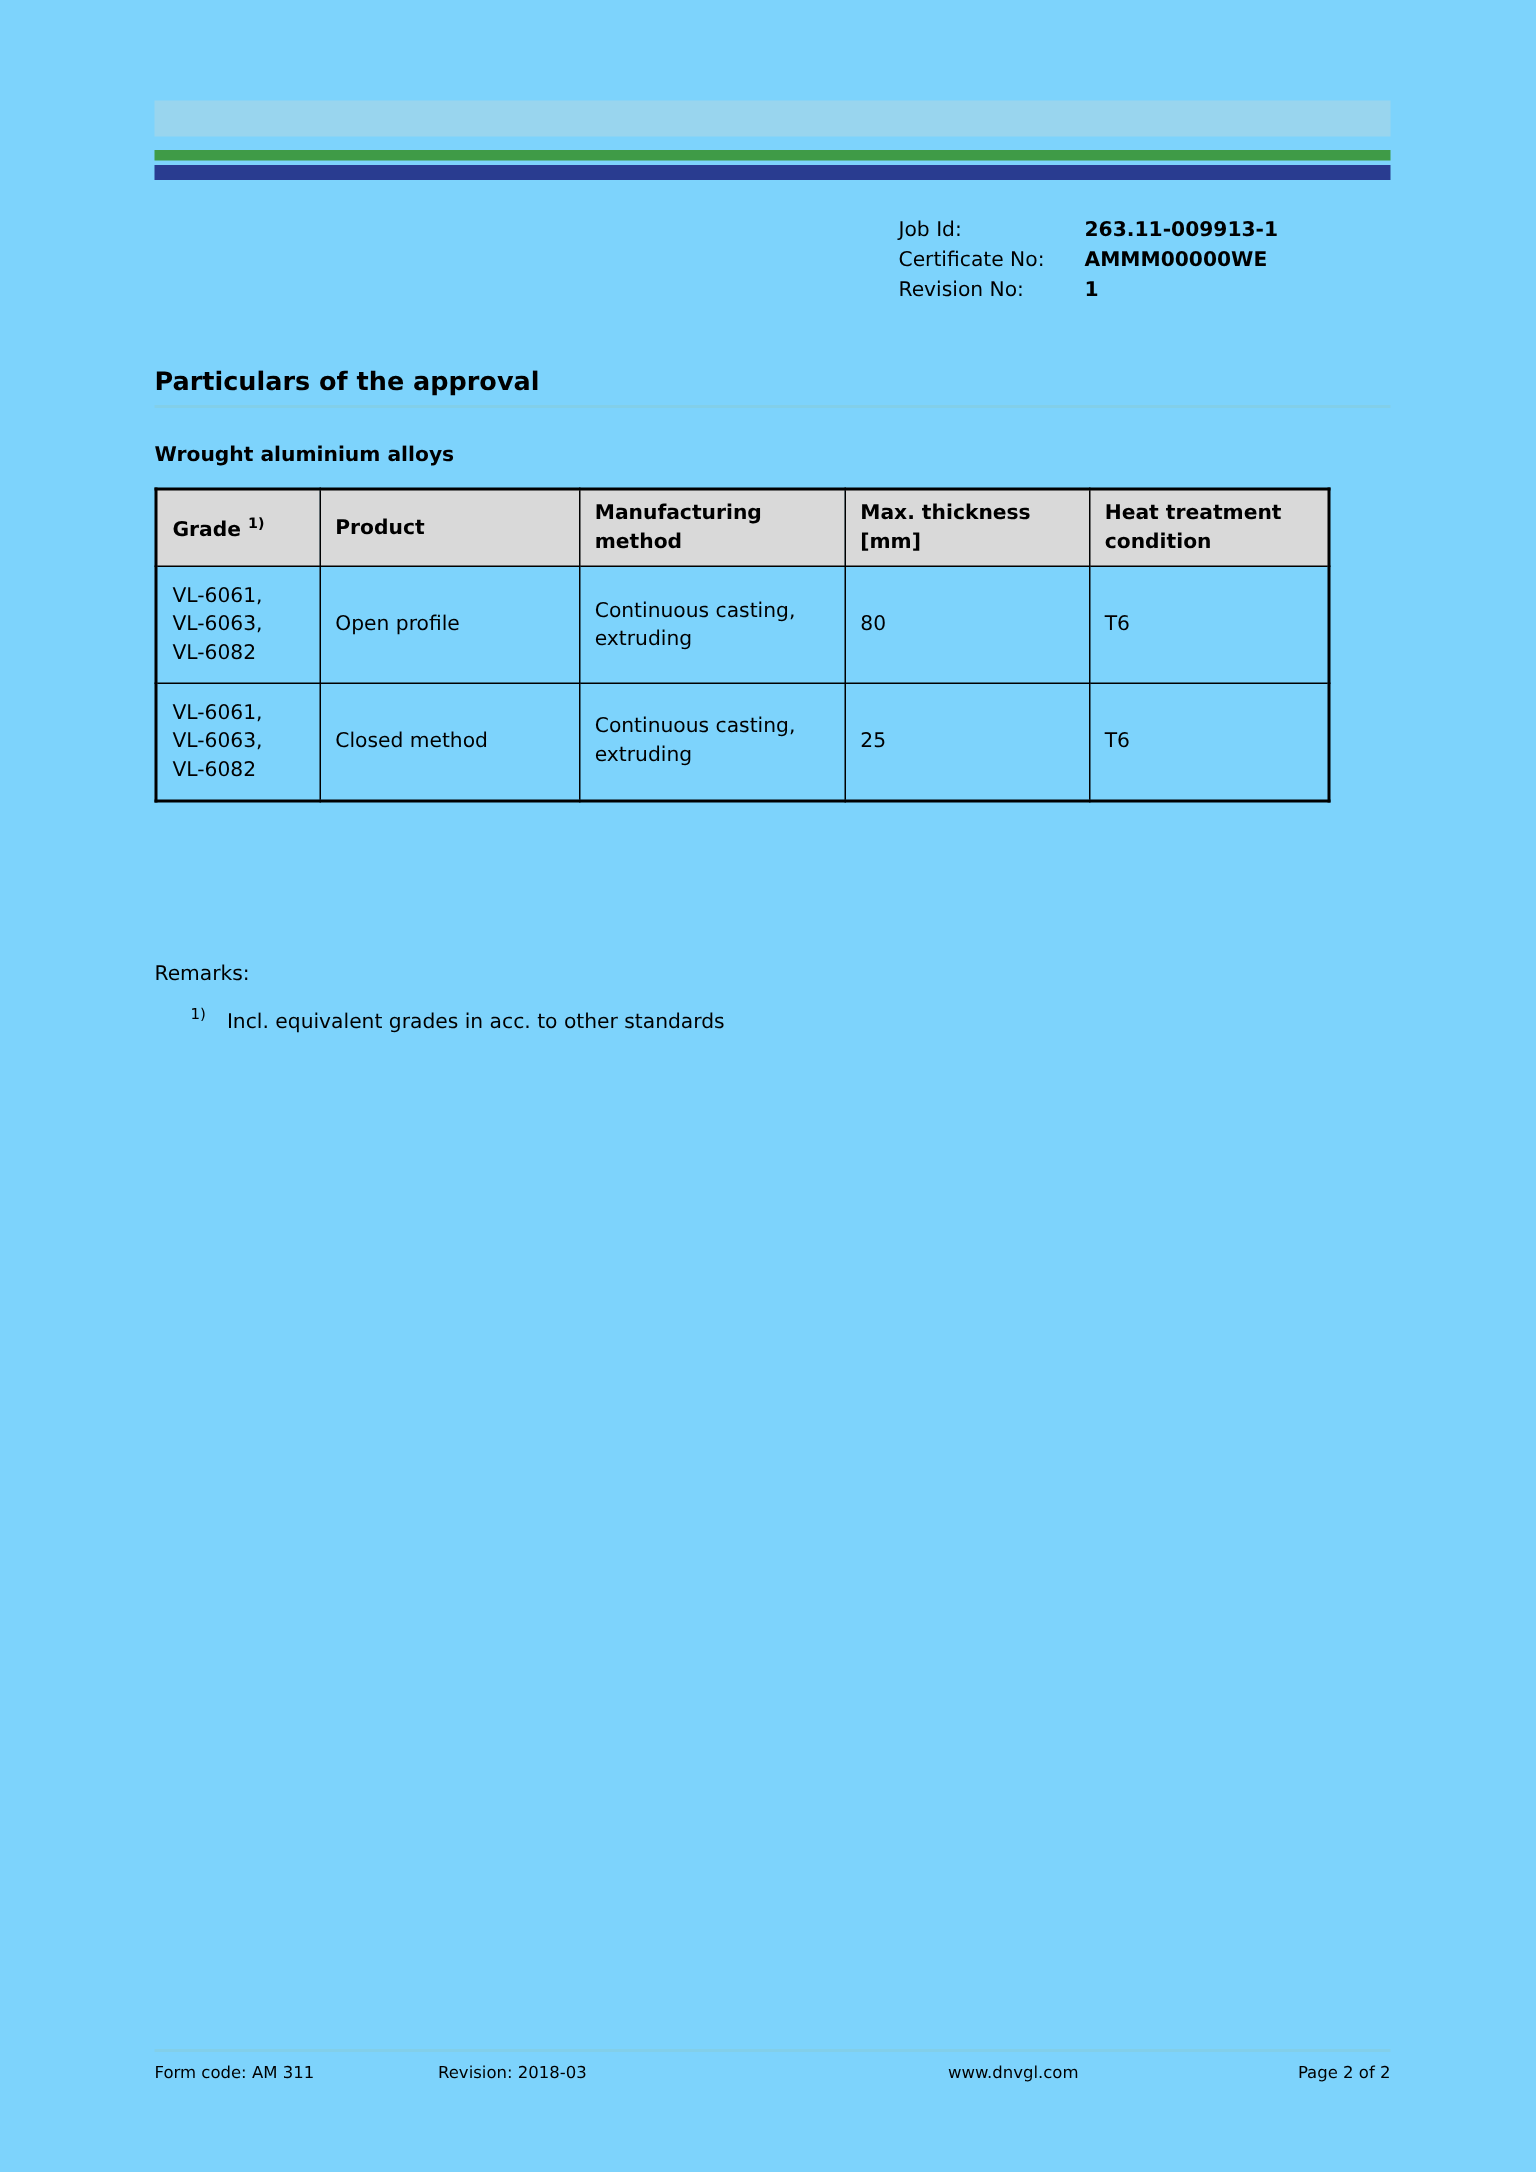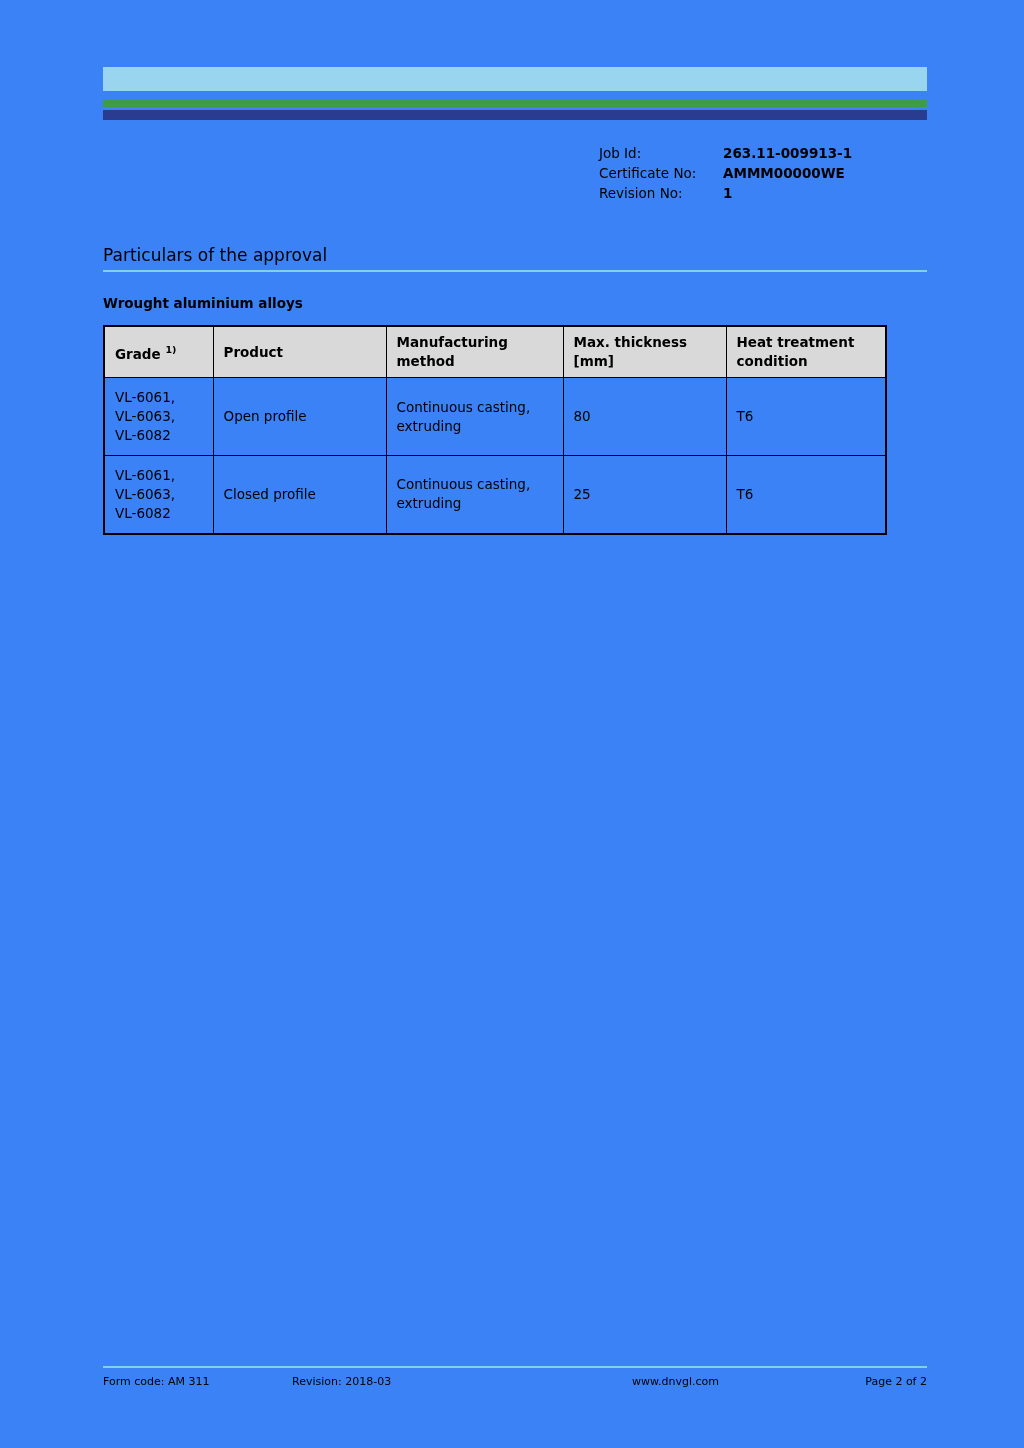--- a/index.html
+++ b/index.html
@@ -4,42 +4,42 @@
 <style>
   * { margin: 0; padding: 0; box-sizing: border-box; }
   html, body { background: #ffffff; }
   body {
     width: 1024px;
     height: 1448px;
     position: relative;
     font-family: "DejaVu Sans", "Liberation Sans", sans-serif;
     color: #000000;
   }
-  .page { position: absolute; inset: 0; background: #3b82f6; }
+  .page { position: absolute; inset: 0; background: #7dd3fc; }
 
   
   .brand-bars { position: absolute; left: 103px; top: 67px; width: 824px; }
   .bar-light  { height: 24px; background: var(--bar-light-blue, #99d5ee); }
   .bar-gap-a  { height: 9px; }
   .bar-green  { height: 7px;  background: var(--bar-green, #3f9b47); }
   .bar-gap-b  { height: 3px; }
   .bar-dark   { height: 10px; background: var(--bar-dark-blue, #293c90); }
 
   
   .meta {
     position: absolute; left: 599px; top: 143px;
     display: grid; grid-template-columns: 124px auto;
     font-size: 13.5px; line-height: 20px;
   }
   .meta .value { font-weight: bold; }
 
   
   .section-title {
     position: absolute; left: 103px; top: 245px; width: 824px;
-    font-size: 17px; font-weight: normal;
+    font-size: 17px; font-weight: bold;
     padding-bottom: 5px;
     border-bottom: 2px solid var(--divider-light-blue, #82cfe9);
   }
   .subsection-title {
     position: absolute; left: 103px; top: 295px;
     font-size: 13.5px; font-weight: bold;
   }
 
   
   table.alloys {
@@ -143,28 +143,34 @@
         <td>Continuous casting, extruding</td>
         <td>80</td>
         <td>T6</td>
       </tr>
       <tr class="row-h78">
         <td class="grade-cell">
           <div>VL-6061,</div>
           <div>VL-6063,</div>
           <div>VL-6082</div>
         </td>
-        <td>Closed profile</td>
+        <td>Closed method</td>
         <td>Continuous casting, extruding</td>
         <td>25</td>
         <td>T6</td>
       </tr>
     </tbody>
   </table>
 
+  <div class="remarks">
+    <div class="remarks-title">Remarks:</div>
+    <div class="remark-item">
+      <sup>1)</sup><span class="remark-text">Incl. equivalent grades in acc. to other standards</span>
+    </div>
+  </div>
 
   <div class="footer">
     <span class="f-formcode">Form code: AM 311</span>
     <span class="f-revision">Revision: 2018-03</span>
     <span class="f-website">www.dnvgl.com</span>
     <span class="f-page">Page 2 of 2</span>
   </div>
 
 </div>
 

